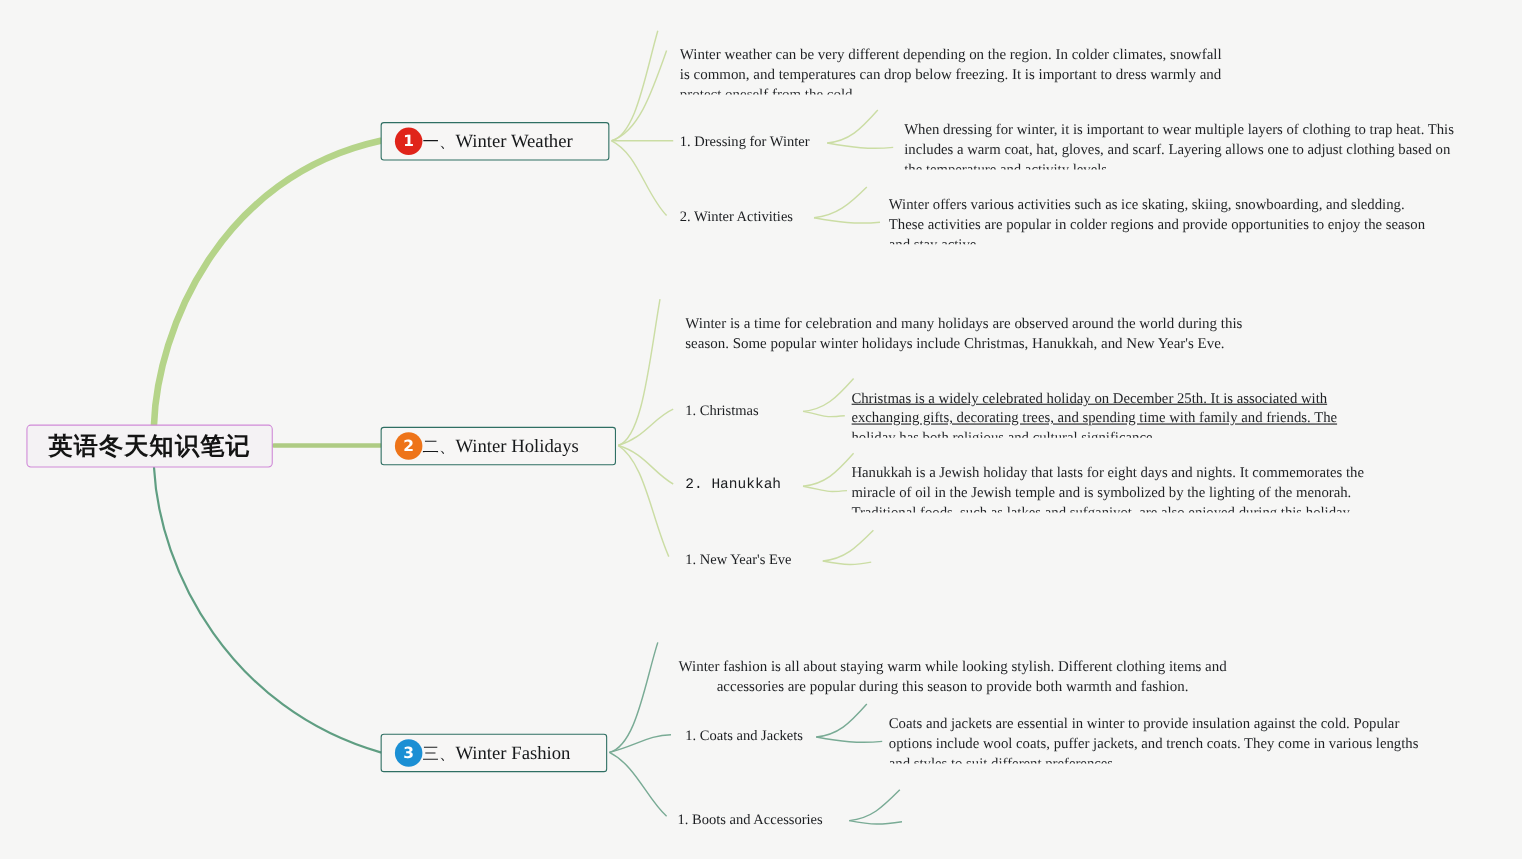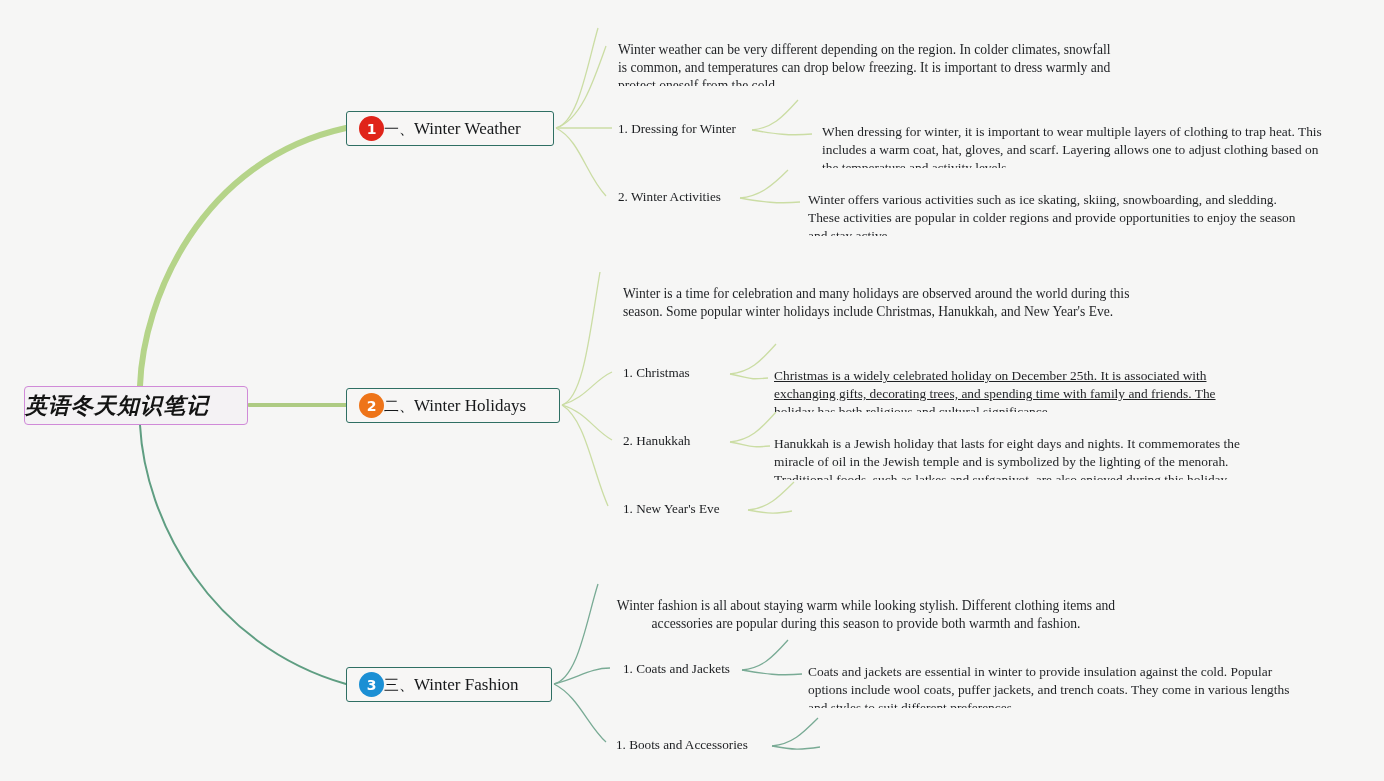--- a/index.html
+++ b/index.html
@@ -27,22 +27,22 @@
   
   .root-node {
     position: absolute;
     left: 24px; top: 386px;
     width: 224px; height: 39px;
     background: #f4f2f4;
     border: 1.6px solid #d08ad8;
     border-radius: 4px;
     display: flex;
     align-items: center;
+    justify-content: center;
     z-index: 5;
-    font-style: italic;
   }
   .root-label {
     font-family: "DejaVu Sans", sans-serif;
     font-size: 22px;
     font-weight: 700;
     color: #141414;
     letter-spacing: 1px;
     white-space: nowrap;
   }
 
@@ -95,21 +95,20 @@
     white-space: nowrap;
     z-index: 4;
   }
   .item-desc {
     position: absolute;
     font-size: 13.4px;
     line-height: 18px;
     color: #1f2124;
     overflow: hidden;
     z-index: 4;
-    margin-top: 14px;
   }
 </style>
 </head>
 <body>
 
 <div id="canvas">
 
   <svg id="wires" viewBox="0 0 1384 781" xmlns="http://www.w3.org/2000/svg">
 
     <path d="M140,386 C143,300 200,160 346,128" fill="none" stroke="#b5d489" stroke-width="6" stroke-linecap="round"></path>
@@ -178,21 +177,21 @@
     <span class="topic-text">
       <span class="topic-cn">二、</span><span>Winter Holidays</span>
     </span>
   </div>
 
   <div class="sec-desc" style="left:623px; top:285px; width:510px; height:45px;">Winter is a time for celebration and many holidays are observed around the world during this season. Some popular winter holidays include Christmas, Hanukkah, and New Year's Eve.</div>
 
   <div class="item-label" style="left:623px; top:365px;">1. Christmas</div>
   <div class="item-desc" style="left:774px; top:353px; width:480px; height:45px;text-decoration:underline;">Christmas is a widely celebrated holiday on December 25th. It is associated with exchanging gifts, decorating trees, and spending time with family and friends. The holiday has both religious and cultural significance.</div>
 
-  <div class="item-label" style="left:623px; top:433px;">2. Hanukkah</div>
+  <div class="item-label" style="left:623px; top:433px;font-family:Liberation Mono, monospace;">2. Hanukkah</div>
   <div class="item-desc" style="left:774px; top:421px; width:496px; height:45px;">Hanukkah is a Jewish holiday that lasts for eight days and nights. It commemorates the miracle of oil in the Jewish temple and is symbolized by the lighting of the menorah. Traditional foods, such as latkes and sufganiyot, are also enjoyed during this holiday.</div>
 
   <div class="item-label" style="left:623px; top:501px;">1. New Year's Eve</div>
 
   <div class="topic-node" style="left:346px; top:667px; width:206px;">
     <span class="badge" style="background:#1b8fd4;">3</span>
     <span class="topic-text">
       <span class="topic-cn">三、</span><span>Winter Fashion</span>
     </span>
   </div>

